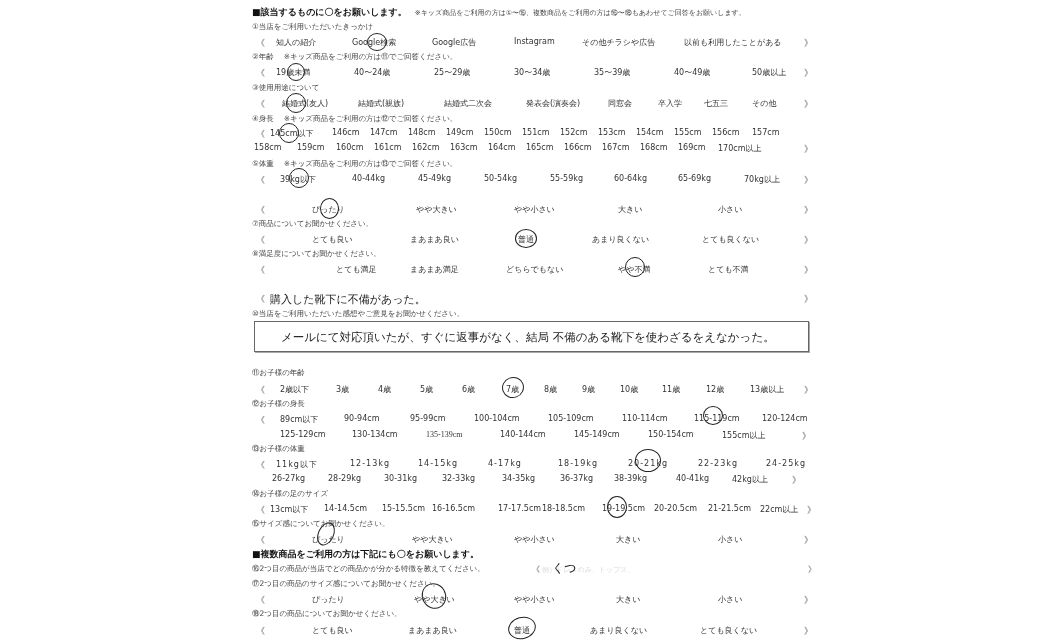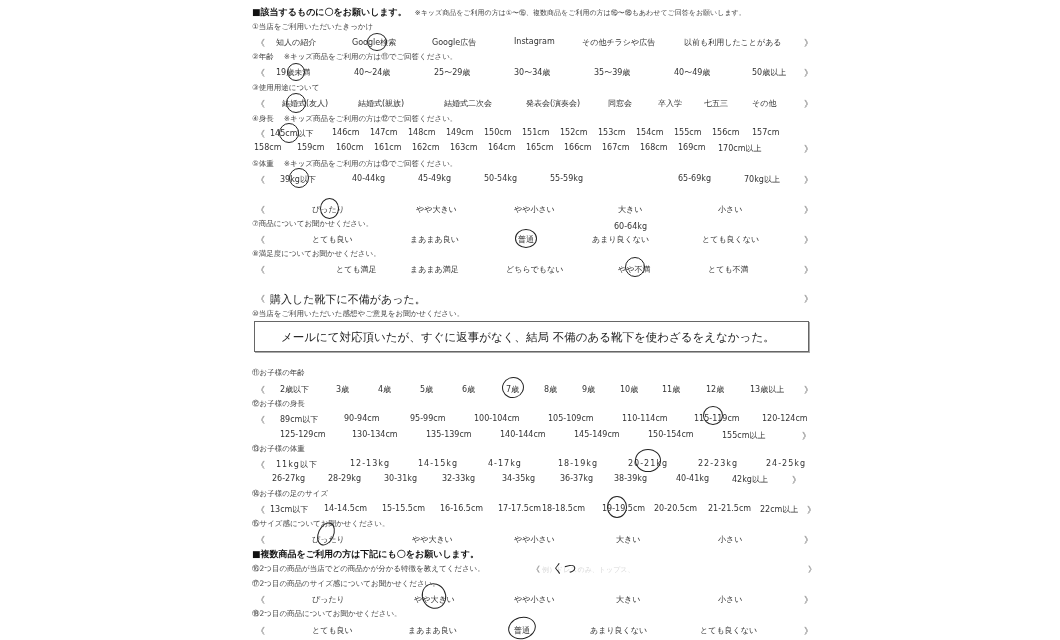--- a/index.html
+++ b/index.html
@@ -104,21 +104,21 @@
   <div class="circle" style="left:27px;top:123px;width:18px;height:18px;"></div>
 
   <div class="q" style="top:159px;"><span>⑤体重</span><span class="note">※キッズ商品をご利用の方は⑬でご回答ください。</span></div>
   <div class="row" style="top:174px;">
     <span class="br" style="left:4px;">《</span>
     <span class="opt" style="left:28px;">39kg以下</span>
     <span class="opt" style="left:100px;">40-44kg</span>
     <span class="opt" style="left:166px;">45-49kg</span>
     <span class="opt" style="left:232px;">50-54kg</span>
     <span class="opt" style="left:298px;">55-59kg</span>
-    <span class="opt" style="left:362px;margin-top:48px;">60-64kg</span>
+    <span class="opt" style="left:362px;">60-64kg</span>
     <span class="opt" style="left:426px;">65-69kg</span>
     <span class="opt" style="left:492px;">70kg以上</span>
     <span class="br" style="left:552px;">》</span>
   </div>
   <div class="circle" style="left:37px;top:168px;width:18px;height:18px;"></div>
 
   <div class="row" style="top:204px;">
     <span class="br" style="left:4px;">《</span>
     <span class="opt" style="left:60px;">ぴったり</span>
     <span class="opt" style="left:164px;">やや大きい</span>
@@ -192,21 +192,21 @@
     <span class="opt" style="left:158px;">95-99cm</span>
     <span class="opt" style="left:222px;">100-104cm</span>
     <span class="opt" style="left:296px;">105-109cm</span>
     <span class="opt" style="left:370px;">110-114cm</span>
     <span class="opt" style="left:442px;">115-119cm</span>
     <span class="opt" style="left:510px;">120-124cm</span>
   </div>
   <div class="row" style="top:430px;">
     <span class="opt" style="left:28px;">125-129cm</span>
     <span class="opt" style="left:100px;">130-134cm</span>
-    <span class="opt" style="left:174px;">135-139cm</span>
+    <span class="opt" style="left:174px;font-family:Liberation Serif, serif;">135-139cm</span>
     <span class="opt" style="left:248px;">140-144cm</span>
     <span class="opt" style="left:322px;">145-149cm</span>
     <span class="opt" style="left:396px;">150-154cm</span>
     <span class="opt" style="left:470px;">155cm以上</span>
     <span class="br" style="left:550px;">》</span>
   </div>
   <div class="circle" style="left:451px;top:406px;width:18px;height:17px;"></div>
 
   <div class="q" style="top:444px;">⑬お子様の体重</div>
   <div class="row" style="top:459px;">
@@ -233,21 +233,21 @@
     <span class="br" style="left:540px;">》</span>
   </div>
   <div class="circle" style="left:383px;top:449px;width:24px;height:21px;"></div>
 
   <div class="q" style="top:489px;">⑭お子様の足のサイズ</div>
   <div class="row" style="top:504px;">
     <span class="br" style="left:4px;">《</span>
     <span class="opt" style="left:18px;">13cm以下</span>
     <span class="opt" style="left:72px;">14-14.5cm</span>
     <span class="opt" style="left:130px;">15-15.5cm</span>
-    <span class="opt" style="left:188px;">16-16.5cm</span>
+    <span class="opt" style="left:180px;">16-16.5cm</span>
     <span class="opt" style="left:246px;">17-17.5cm</span>
     <span class="opt" style="left:290px;">18-18.5cm</span>
     <span class="opt" style="left:350px;">19-19.5cm</span>
     <span class="opt" style="left:402px;">20-20.5cm</span>
     <span class="opt" style="left:456px;">21-21.5cm</span>
     <span class="opt" style="left:508px;">22cm以上</span>
     <span class="br" style="left:555px;">》</span>
   </div>
   <div class="circle" style="left:355px;top:496px;width:18px;height:20px;"></div>
 

